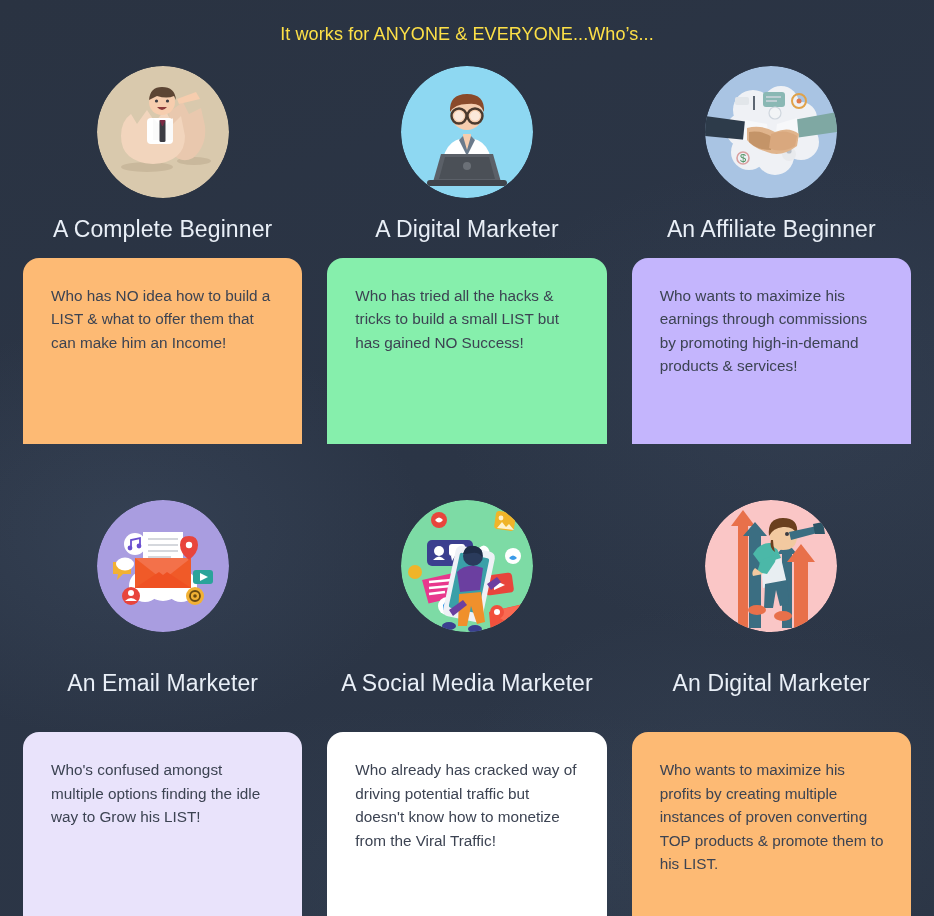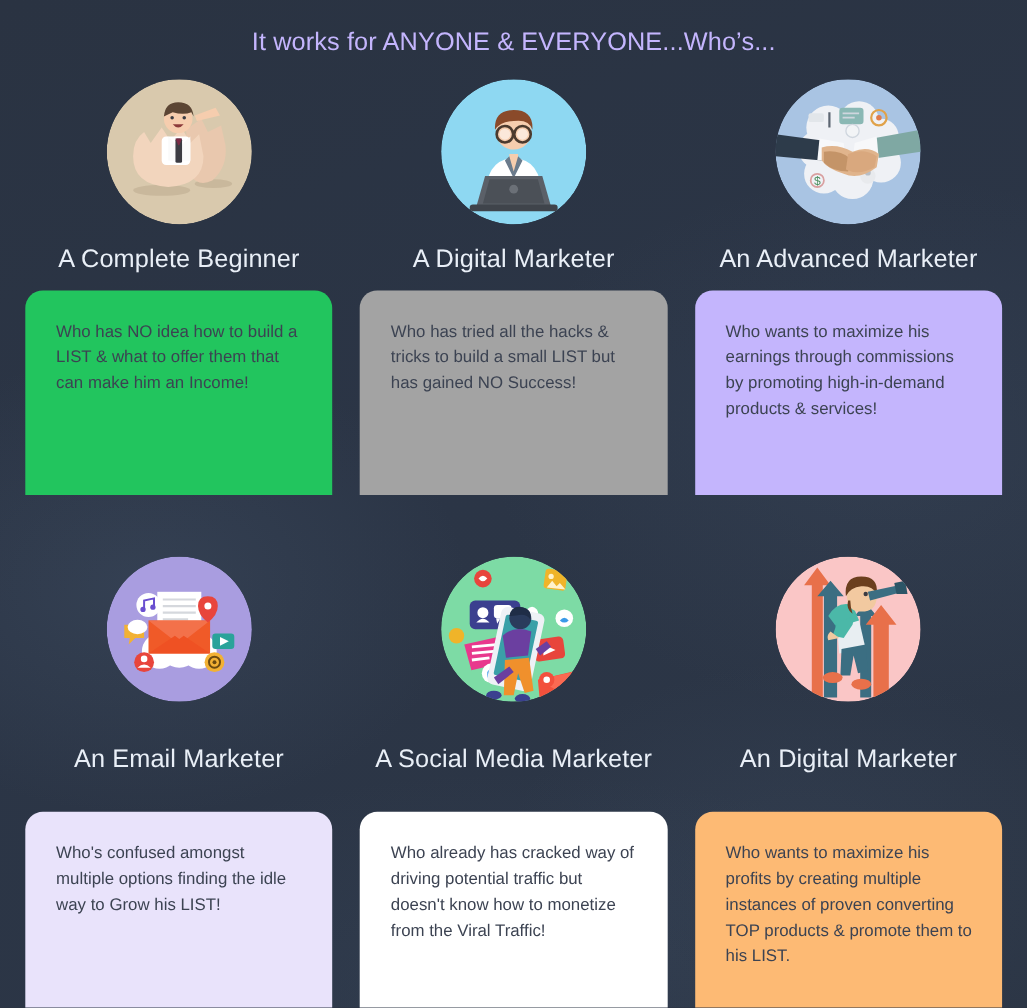--- a/index.html
+++ b/index.html
@@ -34,22 +34,22 @@
   .page {
     position: relative;
     z-index: 1;
     width: 934px;
     height: 916px;
     padding: 0;
   }
 
   .headline {
     text-align: center;
-    color: #c4b5fd;
-    font-size: 23px;
+    color: #fde047;
+    font-size: 18px;
     font-weight: 400;
     letter-spacing: 0.1px;
     padding-top: 24px;
     line-height: 1.2;
   }
 
   .grid {
     margin-top: 20px;
     display: grid;
     grid-template-columns: repeat(3, 1fr);
@@ -127,21 +127,21 @@
           <path d="M62.5 54 L68.5 54 L66 60 L65 60 Z" fill="#7a2a44"></path>
           <circle cx="65" cy="36" r="13" fill="#f6cdae"></circle>
           <path d="M52 34 Q53 21 65 21 Q78 21 79 34 L77 30 Q70 33 60 30 Z" fill="#5c4534"></path>
           <circle cx="59.5" cy="35" r="1.6" fill="#3b3b42"></circle>
           <circle cx="70.5" cy="35" r="1.6" fill="#3b3b42"></circle>
           <path d="M60 41 Q65 47 70 41 Z" fill="#8c3a3a"></path>
           <path d="M80 33 L99 26 L103 33 L82 38 Z" fill="#f6cdae"></path>
         </svg>
       </div>
       <div class="card-title">A Complete Beginner</div>
-      <div class="card-body" style="background:#22c55e">
+      <div class="card-body" style="background:#fdba74">
         <p>Who has NO idea how to build a LIST &amp; what to offer them that can make him an Income!</p>
       </div>
     </div>
 
     <div class="cell">
       <div class="icon-wrap">
         <svg viewBox="0 0 132 132" xmlns="http://www.w3.org/2000/svg">
           <circle cx="66" cy="66" r="66" fill="#8ed8f2"></circle>
           <path d="M40 108 Q41 72 66 72 Q91 72 92 108 Z" fill="#ffffff"></path>
           <path d="M62 68 L70 68 L70 80 L66 86 L62 80 Z" fill="#f6cdae"></path>
@@ -153,21 +153,21 @@
           <line x1="65.5" y1="50" x2="66.5" y2="50" stroke="#4b3a2e" stroke-width="2.4"></line>
           <circle cx="58" cy="50" r="5" fill="#ffffff" opacity="0.55"></circle>
           <circle cx="74" cy="50" r="5" fill="#ffffff" opacity="0.55"></circle>
           <path d="M40 88 L92 88 L100 116 L32 116 Z" fill="#5b6068"></path>
           <path d="M44 91 L88 91 L94 113 L38 113 Z" fill="#4b5057"></path>
           <circle cx="66" cy="100" r="4" fill="#6b7077"></circle>
           <rect x="26" y="114" width="80" height="6" rx="3" fill="#3f444b"></rect>
         </svg>
       </div>
       <div class="card-title">A Digital Marketer</div>
-      <div class="card-body" style="background:#a3a3a3">
+      <div class="card-body" style="background:#86efac">
         <p>Who has tried all the hacks &amp; tricks to build a small LIST but has gained NO Success!</p>
       </div>
     </div>
 
     <div class="cell">
       <div class="icon-wrap">
         <svg viewBox="0 0 132 132" xmlns="http://www.w3.org/2000/svg">
           <circle cx="66" cy="66" r="66" fill="#a9c4e3"></circle>
           <g fill="#f3f4f6" opacity="0.95">
             <circle cx="48" cy="44" r="20"></circle>
@@ -195,21 +195,21 @@
           <circle cx="84" cy="85" r="2.6" fill="#b8bec6"></circle>
           <path d="M0 50 L44 56 L42 74 L0 70 Z" fill="#2d3b4a"></path>
           <path d="M132 46 L88 54 L90 72 L132 66 Z" fill="#7fa8a3"></path>
           <path d="M40 54 L62 58 L64 74 L38 74 Z" fill="#f7f8fa"></path>
           <path d="M92 52 L72 58 L70 74 L94 74 Z" fill="#f7f8fa"></path>
           <path d="M42 62 Q56 58 70 66 Q84 60 94 68 L92 80 Q76 92 62 86 Q48 82 42 74 Z" fill="#e0b48c"></path>
           <path d="M44 66 Q58 64 68 72 L66 84 Q52 84 44 76 Z" fill="#c49468"></path>
           <path d="M66 68 Q80 62 92 70 L90 80 Q76 88 64 82 Z" fill="#d9a87e"></path>
         </svg>
       </div>
-      <div class="card-title">An Advanced Marketer</div>
+      <div class="card-title">An Affiliate Beginner</div>
       <div class="card-body" style="background:#c4b5fd">
         <p>Who wants to maximize his earnings through commissions by promoting high-in-demand products &amp; services!</p>
       </div>
     </div>
 
   </div>
 
   <div class="grid row2">
 
     <div class="cell">

